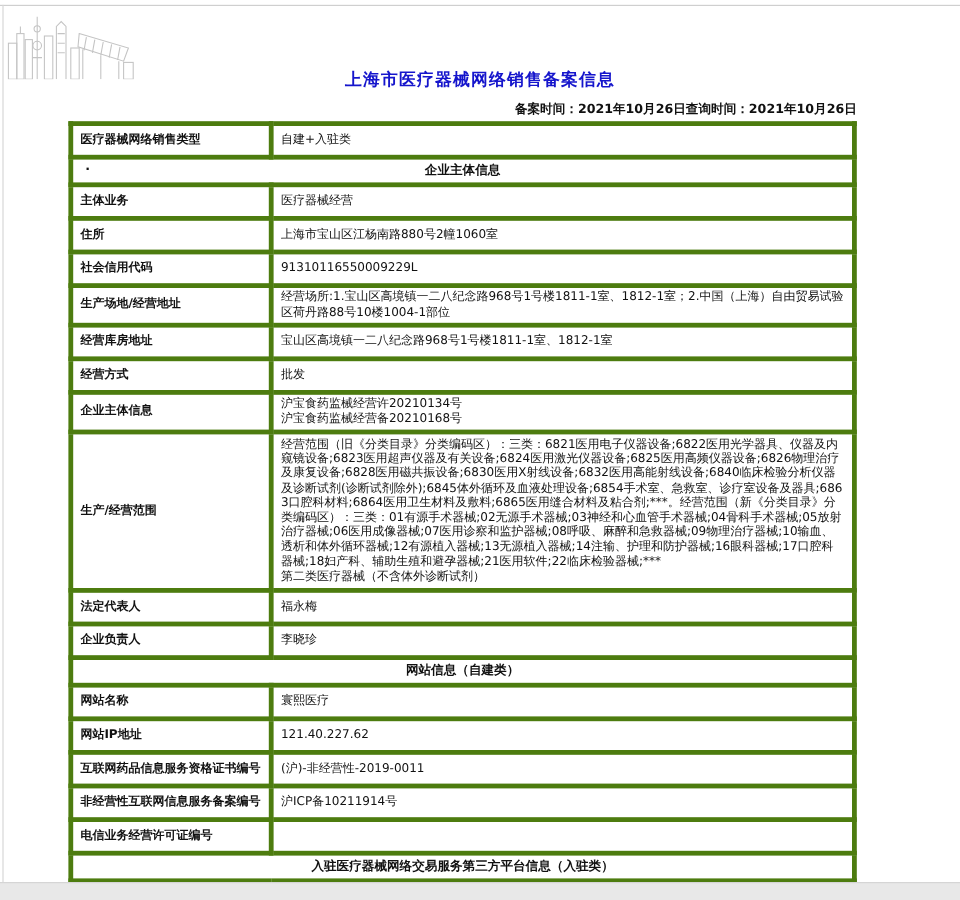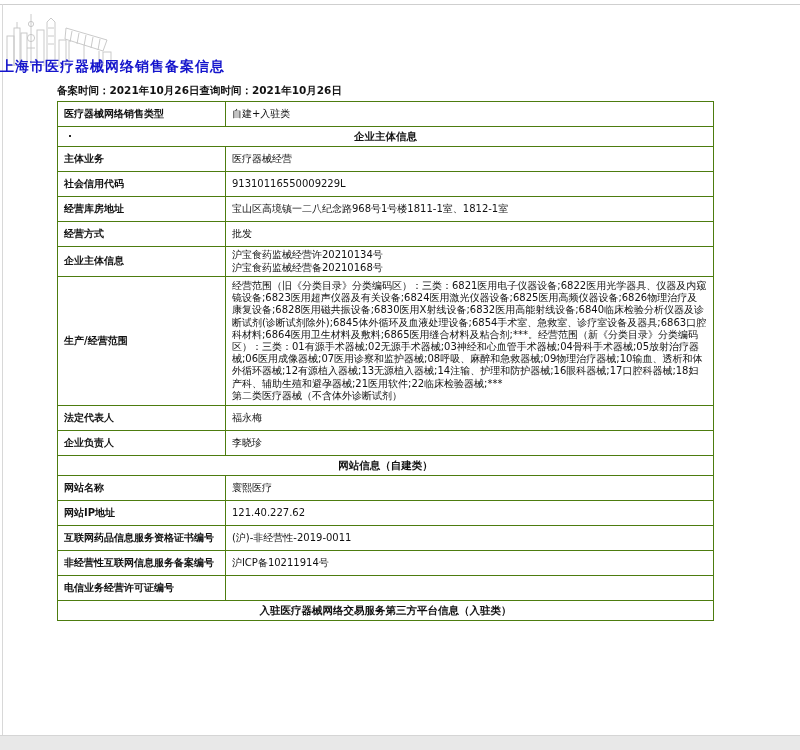--- a/index.html
+++ b/index.html
@@ -4,27 +4,27 @@
 <style>
   html,body{margin:0;padding:0;}
   body{
     width:800px;height:750px;position:relative;background:#ffffff;
     font-family:"DejaVu Sans",sans-serif;color:#111;overflow:hidden;
   }
   .frame-top{position:absolute;top:4px;left:0;width:800px;height:1px;background:#cfcfcf;}
   .frame-left{position:absolute;top:4px;left:2px;width:1px;height:732px;background:#d8d8d8;}
   .bottom-strip{position:absolute;left:0;bottom:0;width:800px;height:14px;background:#e8e8e8;border-top:1px solid #d5d5d5;}
   .logo{position:absolute;top:8px;left:6px;}
-  .page-title{position:absolute;top:58px;left:0;width:800px;text-align:left;
+  .page-title{position:absolute;top:58px;left:0;width:800px;text-align:center;
     font-size:14px;font-weight:bold;color:#1515cc;letter-spacing:1px;}
-  .times{position:absolute;top:84px;left:57px;width:657px;display:flex;justify-content:flex-start;
+  .times{position:absolute;top:84px;left:57px;width:657px;display:flex;justify-content:flex-end;
     font-size:10.5px;font-weight:bold;}
   .content{position:absolute;top:101px;left:57px;width:657px;}
   table{border-collapse:collapse;width:100%;table-layout:fixed;}
-  td{border:1px solid #4d7c0f;padding:2px 6px;font-size:10px;line-height:1.25;
+  td{border:4px solid #4d7c0f;padding:2px 6px;font-size:10px;line-height:1.25;
      vertical-align:middle;word-break:break-all;height:20px;}
   td.lbl{font-weight:bold;}
   tr.sec td{text-align:center;font-weight:bold;height:15px;position:relative;font-size:10.5px;}
   .sec-dot{position:absolute;left:10px;top:0;font-weight:bold;}
   .pre{white-space:pre-line;}
   .range{font-size:10px;line-height:1.22;padding-top:3px;padding-bottom:3px;}
 </style>
 </head>
 <body>
 
@@ -79,22 +79,30 @@
       <td>自建+入驻类</td>
     </tr>
     <tr class="sec">
       <td colspan="2"><span class="sec-dot">.</span><span>企业主体信息</span></td>
     </tr>
     <tr>
       <td class="lbl">主体业务</td>
       <td>医疗器械经营</td>
     </tr>
     <tr>
+      <td class="lbl">住所</td>
+      <td>上海市宝山区江杨南路880号2幢1060室</td>
+    </tr>
+    <tr>
       <td class="lbl">社会信用代码</td>
       <td>91310116550009229L</td>
+    </tr>
+    <tr>
+      <td class="lbl">生产场地/经营地址</td>
+      <td>经营场所:1.宝山区高境镇一二八纪念路968号1号楼1811-1室、1812-1室；2.中国（上海）自由贸易试验区荷丹路88号10楼1004-1部位</td>
     </tr>
     <tr>
       <td class="lbl">经营库房地址</td>
       <td>宝山区高境镇一二八纪念路968号1号楼1811-1室、1812-1室</td>
     </tr>
     <tr>
       <td class="lbl">经营方式</td>
       <td>批发</td>
     </tr>
     <tr>

